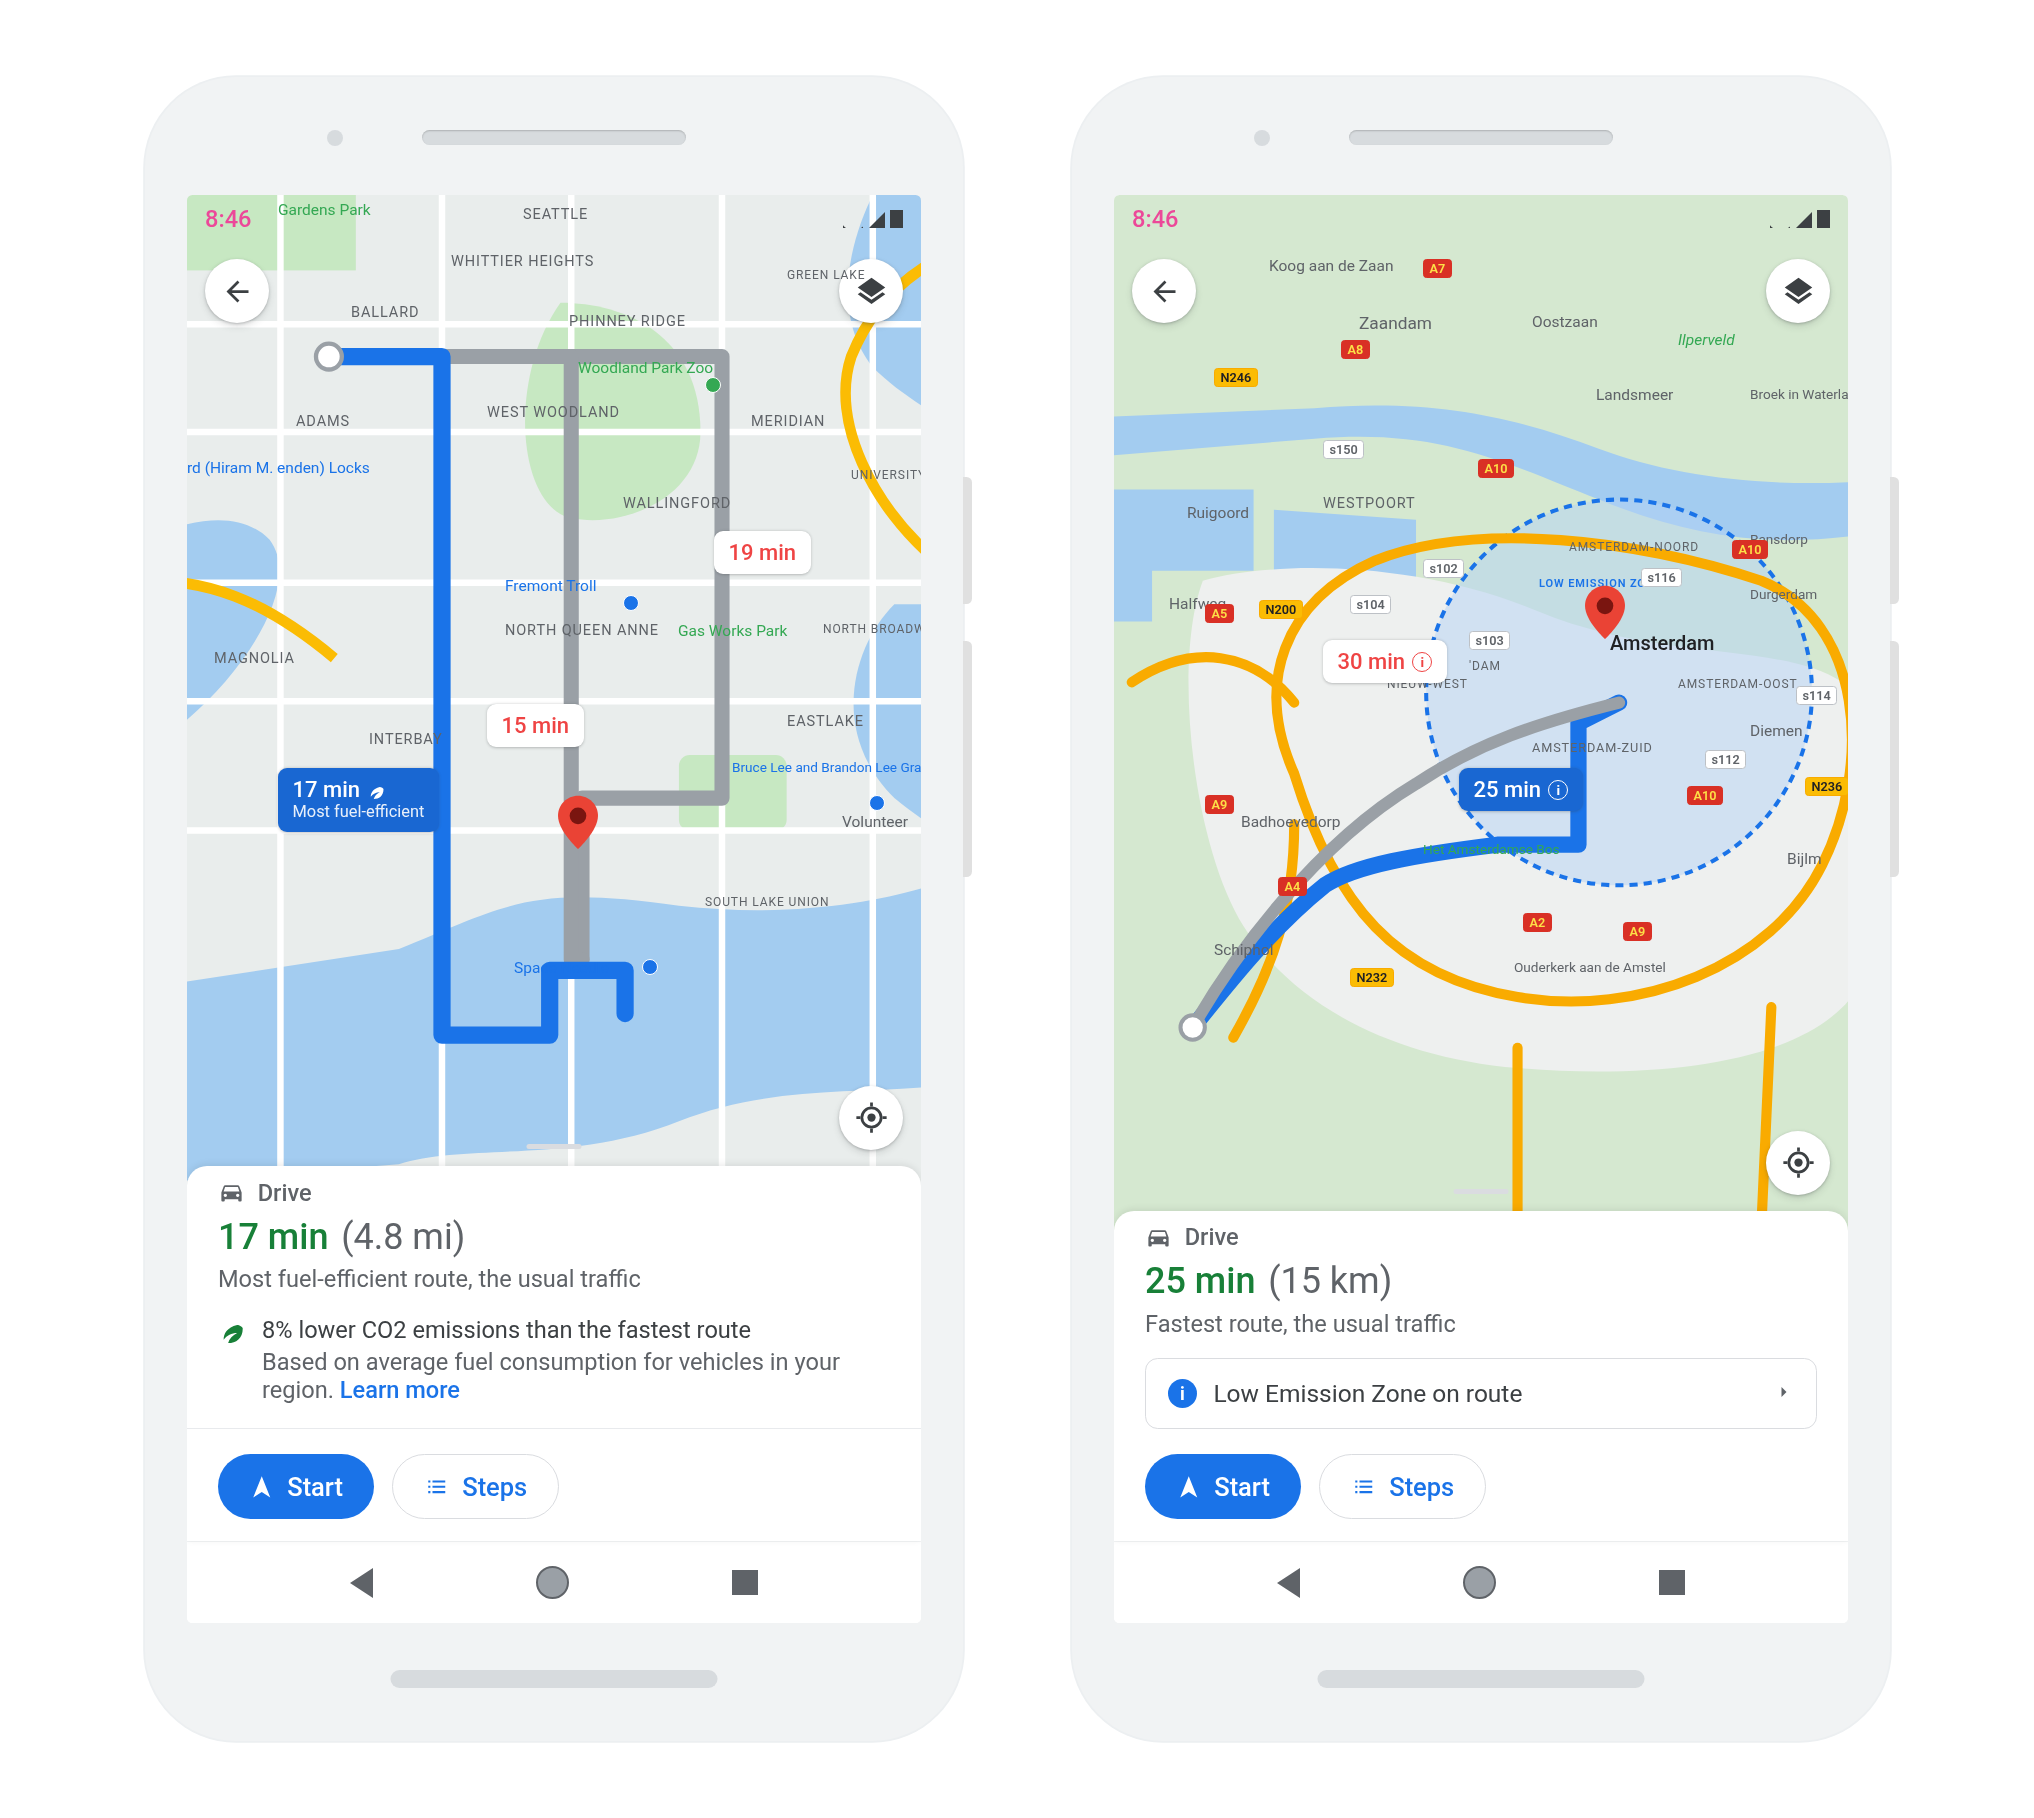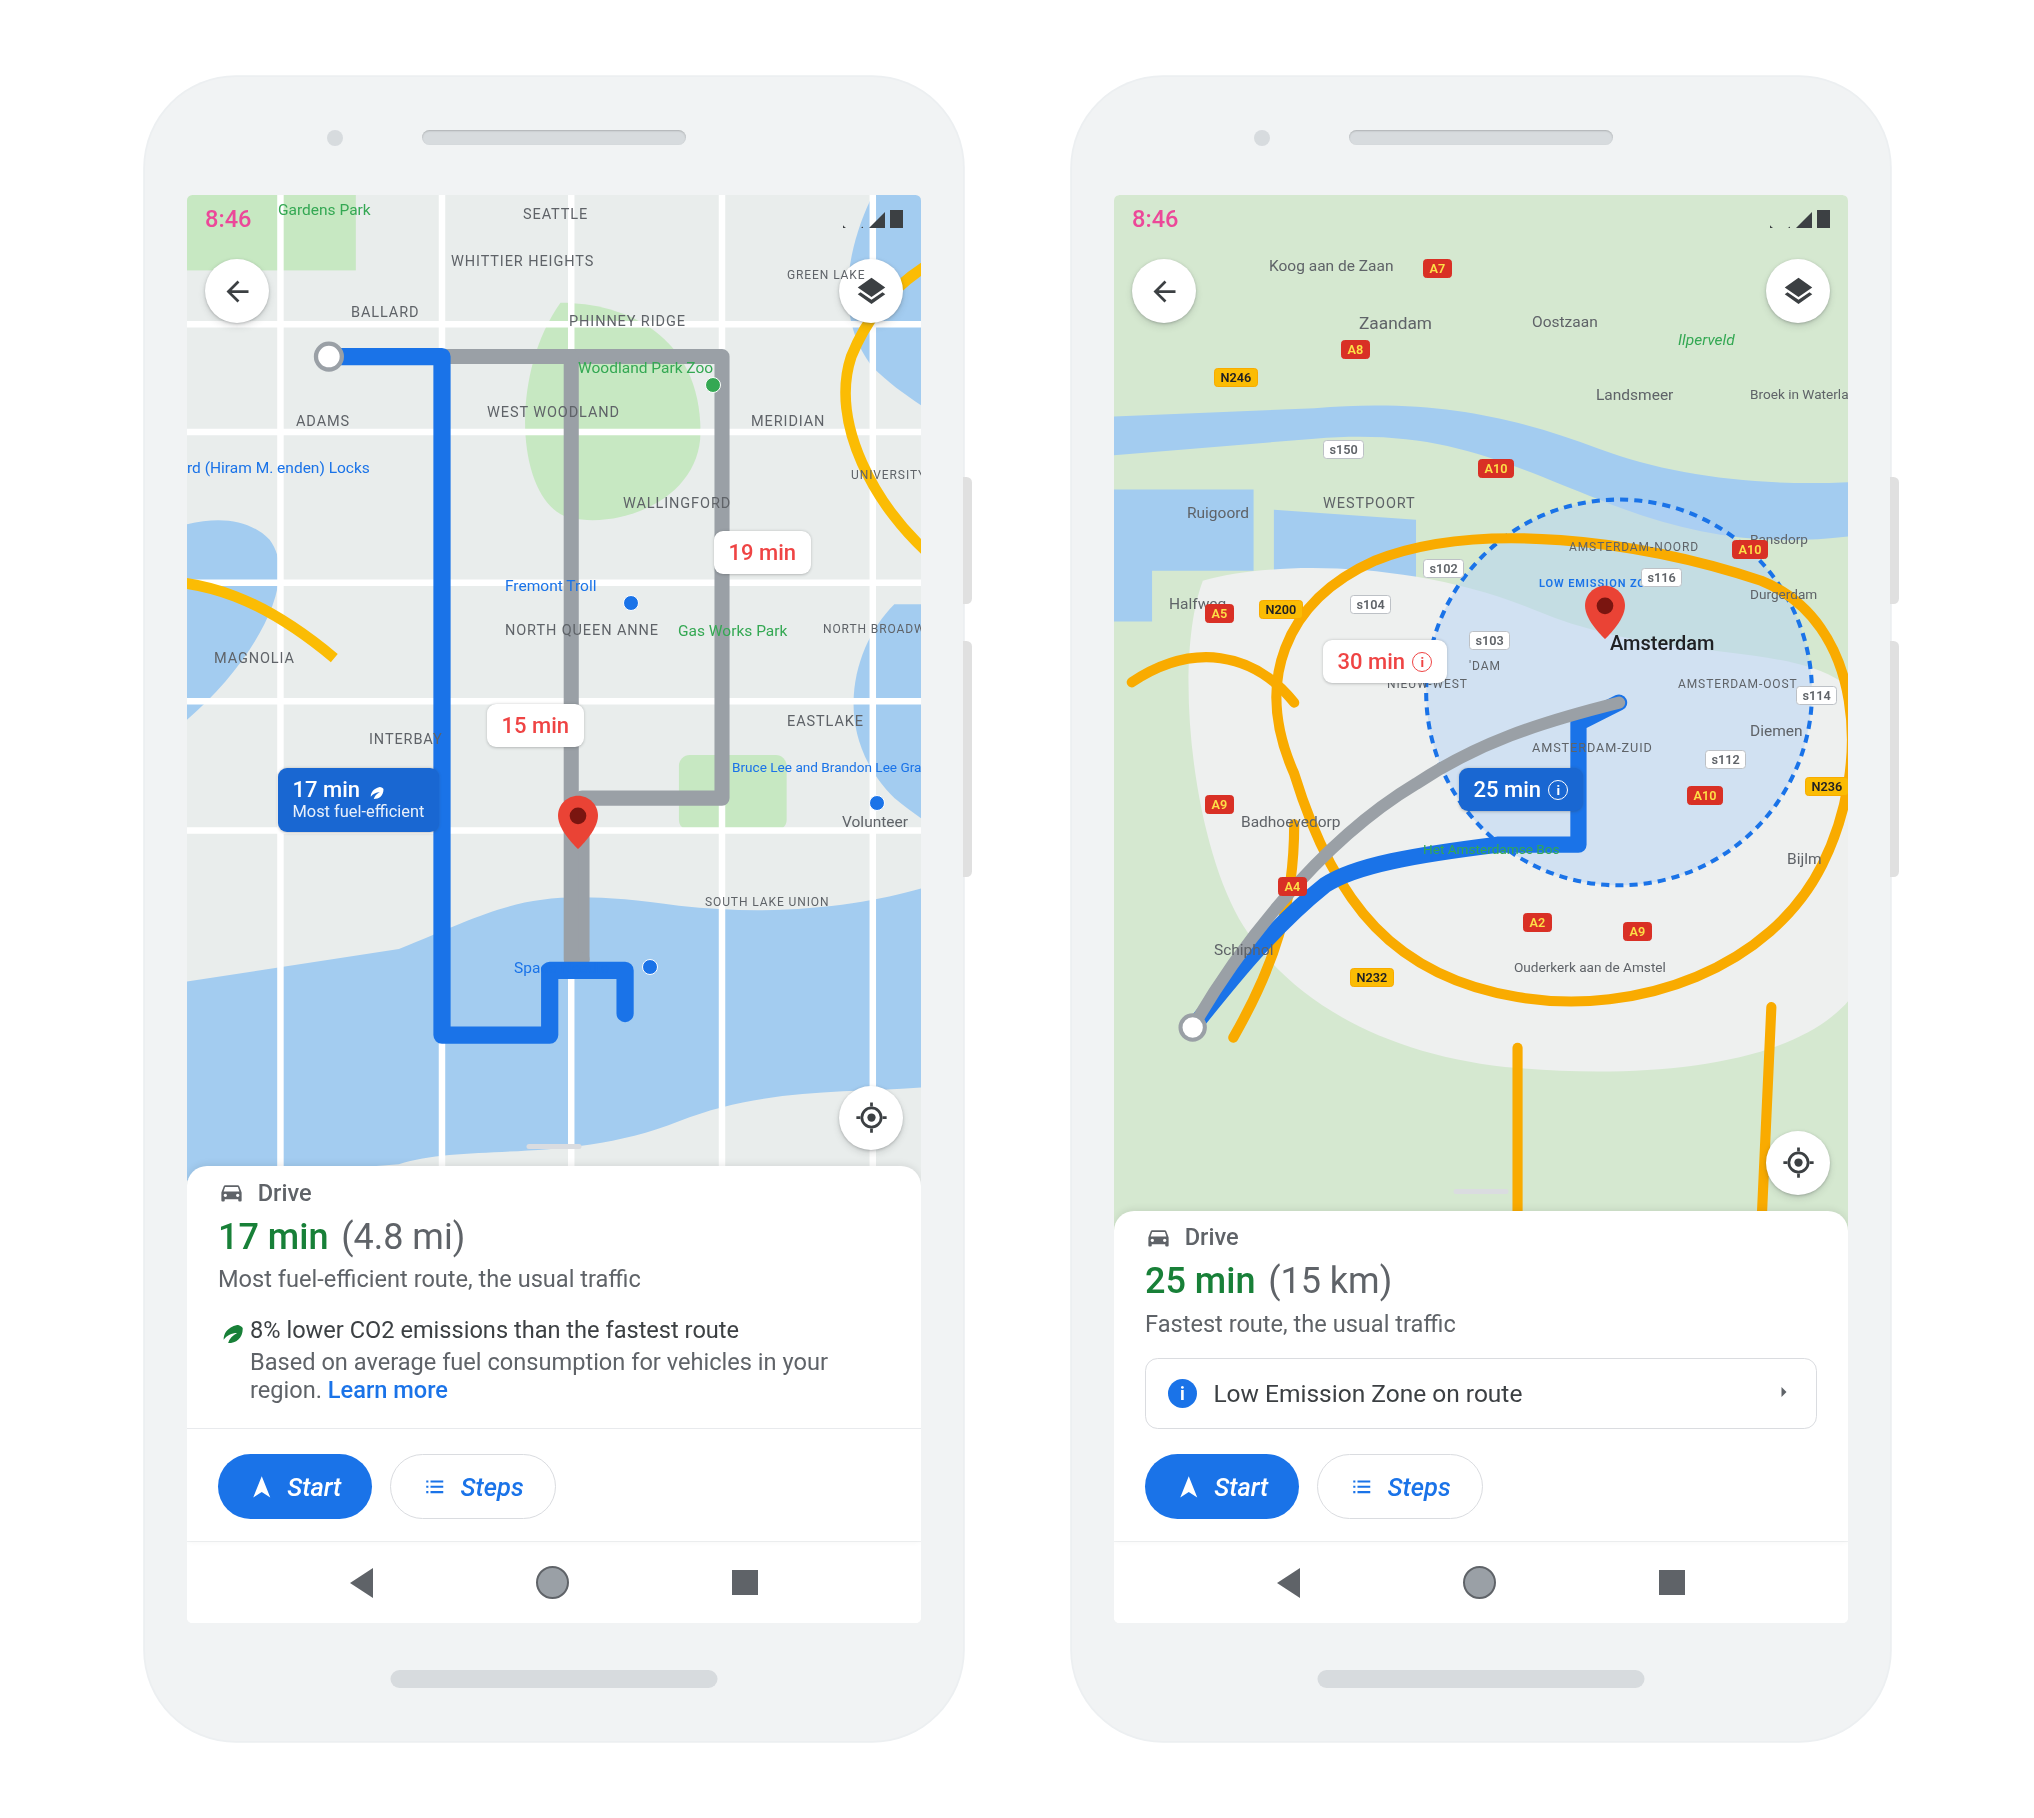--- a/index.html
+++ b/index.html
@@ -160,38 +160,38 @@
     display:flex; flex-direction:column;
   }
   .handle { width:55px;height:5.5px;background:#dadce0;border-radius:2.7px;margin:0 auto 12.7px; position:absolute; left:50%; top:-22px; transform:translateX(-50%); z-index:6;}
   .mode-row { display:flex; align-items:center; gap:12.7px; color:var(--text-secondary); font-size:23.6px; font-weight:500;}
   .mode-row svg{width:27px;height:27px;fill:var(--text-secondary);}
   .headline { margin-top:9px; font-size:36px; display:flex; gap:12.7px; align-items:baseline;}
   .headline .time{ color:var(--green); font-weight:500;}
   .headline .dist{ color:var(--text-secondary);}
   .subline { margin-top:7.3px; color:var(--text-secondary); font-size:23.6px; }
 
-  .eco-block { display:flex; gap:5px; margin-top:23.6px; padding-bottom:23.6px;}
+  .eco-block { display:flex; gap:17px; margin-top:23.6px; padding-bottom:23.6px;}
   .leaf-ic{color:var(--green); flex:0 0 27px;}
   .leaf-ic svg{width:27px;height:27px;fill:currentColor;}
   .eco-text{ font-size:23.6px; color:#3c4043;}
   .eco-text .secondary{ color:var(--text-secondary); display:block; margin-top:3.6px;}
   .eco-text .link{ color:var(--blue); font-weight:500;}
 
   .sheet-divider{height:0.9px;background:var(--divider);margin:0 -31px;}
 
   .lez-card{
     margin-top:20px; border:0.9px solid #dadce0; border-radius:12.7px;
     display:flex; align-items:center; gap:16.4px; padding:20px 22px;
     font-size:24.5px; color:#3c4043;
   }
   .lez-card .info-ic{width:29px;height:29px;border-radius:50%;background:var(--blue);color:#fff;display:flex;align-items:center;justify-content:center;font-weight:700;font-size:18px;flex-shrink:0;}
   .lez-card .chev{margin-left:auto;color:#5f6368;}
 
-  .btn-row{display:flex;gap:18px;margin-top:25.5px;font-style:italic;}
+  .btn-row{display:flex;gap:18px;margin-top:25.5px;}
   .btn{ height:65px; border-radius:36px; display:inline-flex;align-items:center;gap:12.7px;padding:0 31px;font-size:25.5px;font-weight:500;}
   .btn.primary{background:var(--blue);color:#fff;}
   .btn.secondary{background:#fff;border:1.4px solid #dadce0;color:var(--blue);}
   .btn svg{width:25.5px;height:25.5px;fill:currentColor;}
 
   
   .navbar{height:82px;background:#fff;display:flex;align-items:center;justify-content:space-evenly;border-top:0.9px solid #f1f3f4;}
   .navbar .nav-ic{color:#5f6368;}
   .nav-circle{width:33px;height:33px;border:2.7px solid #5f6368;border-radius:50%;background:#9aa0a6;}
   .nav-square{width:25.5px;height:25.5px;background:#5f6368;}

